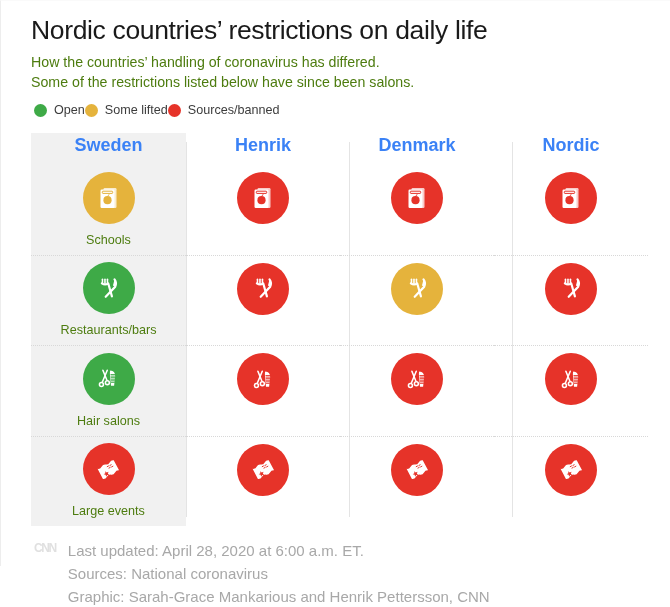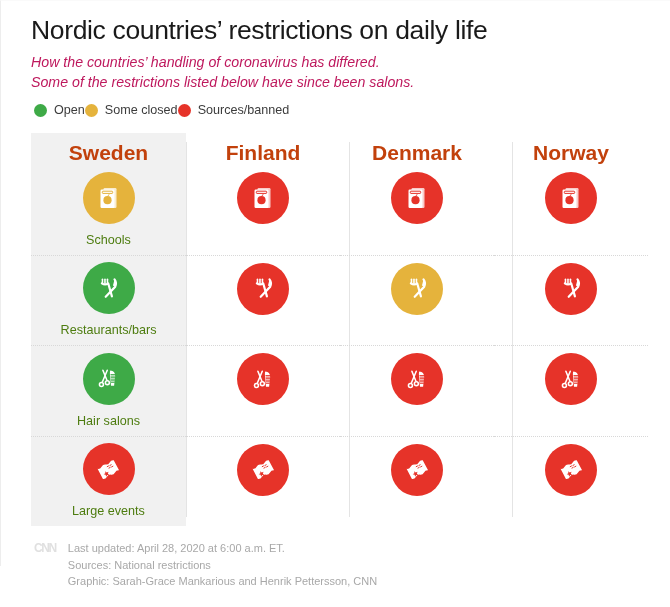--- a/index.html
+++ b/index.html
@@ -28,24 +28,23 @@
     font-weight: 400;
     letter-spacing: -0.35px;
     color: #1a1a1a;
     line-height: 1.16;
     margin: 0 0 6px 0;
     white-space: nowrap;
   }
   .subtitle {
     font-size: 14.2px;
     font-weight: 400;
-    color: #be185d;
+    color: #4d7c0f;
     line-height: 1.42;
     margin: 0;
-    font-style: italic;
   }
   .subtitle span { display: block; }
   
   .legend {
     display: flex;
     align-items: center;
     padding: 11px 0 0 33px;
   }
   .legend-item { display: flex; align-items: center; gap: 7px; }
   .legend-dot {
@@ -73,24 +72,24 @@
     position: relative;
     display: grid;
     grid-template-columns: 155px 1fr 1fr 1fr;
     grid-template-rows: 31px repeat(4, 1fr);
     height: 100%;
   }
   .head-cell {
     display: flex;
     align-items: flex-start;
     justify-content: center;
-    font-size: 21px;
+    font-size: 18px;
     font-weight: bold;
-    color: #c2410c;
-    padding-top: 8px;
+    color: #3b82f6;
+    padding-top: 2px;
   }
   .cell {
     position: relative;
     display: flex;
     flex-direction: column;
     align-items: center;
     justify-content: center;
   }
   
   .cell.sep::before {
@@ -134,21 +133,21 @@
   .cnn-logo {
     font-family: "Liberation Sans", sans-serif;
     font-size: 12px;
     font-weight: bold;
     letter-spacing: -1.4px;
     color: #e0e0e0;
     flex: 0 0 auto;
     padding-top: 1px;
   }
   .credits {
-    font-size: 11px;
+    font-size: 15px;
     line-height: 1.52;
     color: #a8a8a8;
   }
   .credits span { display: block; }
 </style>
 </head>
 <body>
 
 <div id="page">
 
@@ -160,41 +159,41 @@
     </p>
   </div>
 
   <div class="legend">
     <div class="legend-item">
       <span class="legend-dot" style="background:#3eaa47"></span>
       <span class="legend-label">Open</span>
     </div>
     <div class="legend-item">
       <span class="legend-dot" style="background:#e5b33c"></span>
-      <span class="legend-label">Some closed</span>
+      <span class="legend-label">Some lifted</span>
     </div>
     <div class="legend-item">
       <span class="legend-dot" style="background:#e63329"></span>
       <span class="legend-label">Sources/banned</span>
     </div>
   </div>
 
   <div class="matrix">
     <div class="col-highlight"></div>
 
     <div class="vline" style="left:155px;"></div>
     <div class="vline" style="left:318px;"></div>
     <div class="vline" style="left:481px;"></div>
 
     <div class="grid">
 
       <div class="head-cell">Sweden</div>
-      <div class="head-cell">Finland</div>
+      <div class="head-cell">Henrik</div>
       <div class="head-cell">Denmark</div>
-      <div class="head-cell">Norway</div>
+      <div class="head-cell">Nordic</div>
 
       <div class="cell">
         <div class="badge" style="background:#e5b33c">
           <svg width="26" height="26" viewBox="0 0 26 26">
             <rect x="7.5" y="3" width="13" height="20" rx="1.2" fill="#fff" opacity="0.75"></rect>
             <rect x="4.5" y="4.5" width="14" height="18.5" rx="1.2" fill="#fff"></rect>
             <rect x="6.3" y="6.2" width="10.4" height="2.2" rx="0.7" fill="none" stroke="#e5b33c" stroke-width="1"></rect>
             <circle cx="11.5" cy="15.2" r="4.1" fill="#e5b33c"></circle>
             <path d="M11.5 10.9 q0.9 -1.5 2.2 -1.8 q-0.5 1.6 -1.7 2.1 z" fill="#e5b33c"></path>
           </svg>
@@ -456,18 +455,18 @@
         </div>
         <div class="spacer"></div>
       </div>
     </div>
   </div>
 
   <div class="footer">
     <div class="cnn-logo">CNN</div>
     <div class="credits">
       <span>Last updated: April 28, 2020 at 6:00 a.m. ET.</span>
-      <span>Sources: National restrictions</span>
+      <span>Sources: National coronavirus</span>
       <span>Graphic: Sarah-Grace Mankarious and Henrik Pettersson, CNN</span>
     </div>
   </div>
 
 </div>
 
 </body></html>

